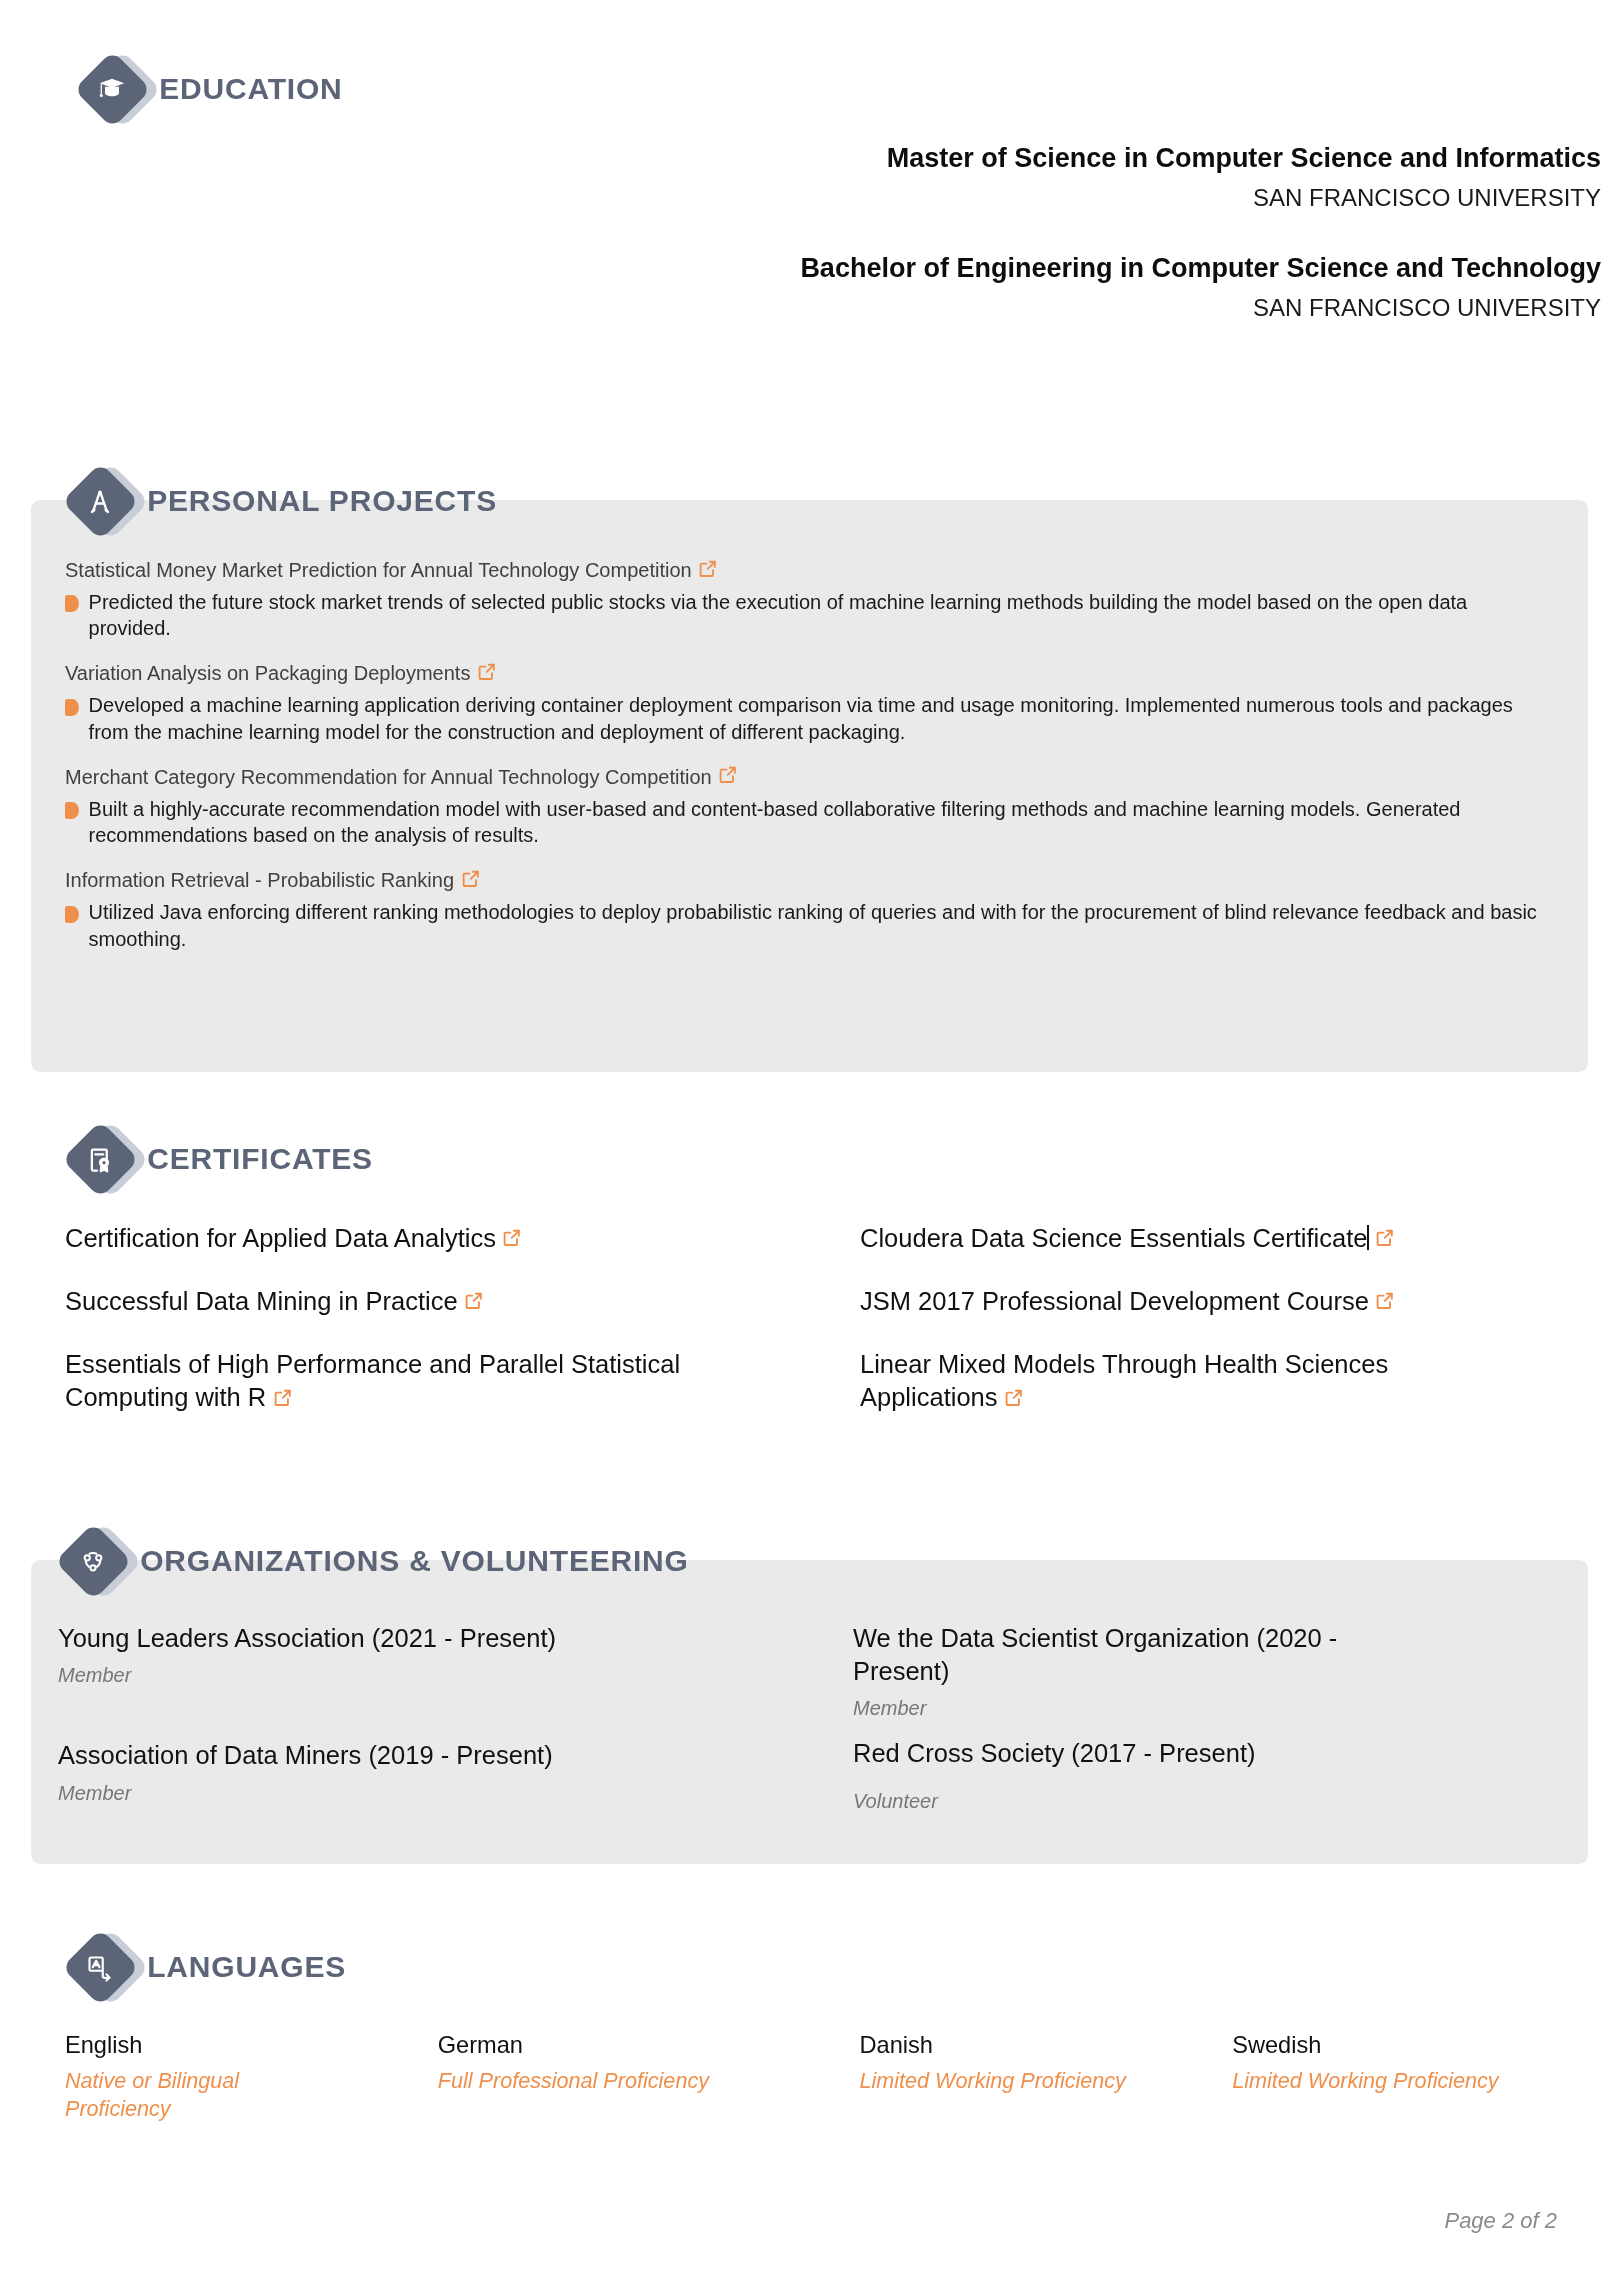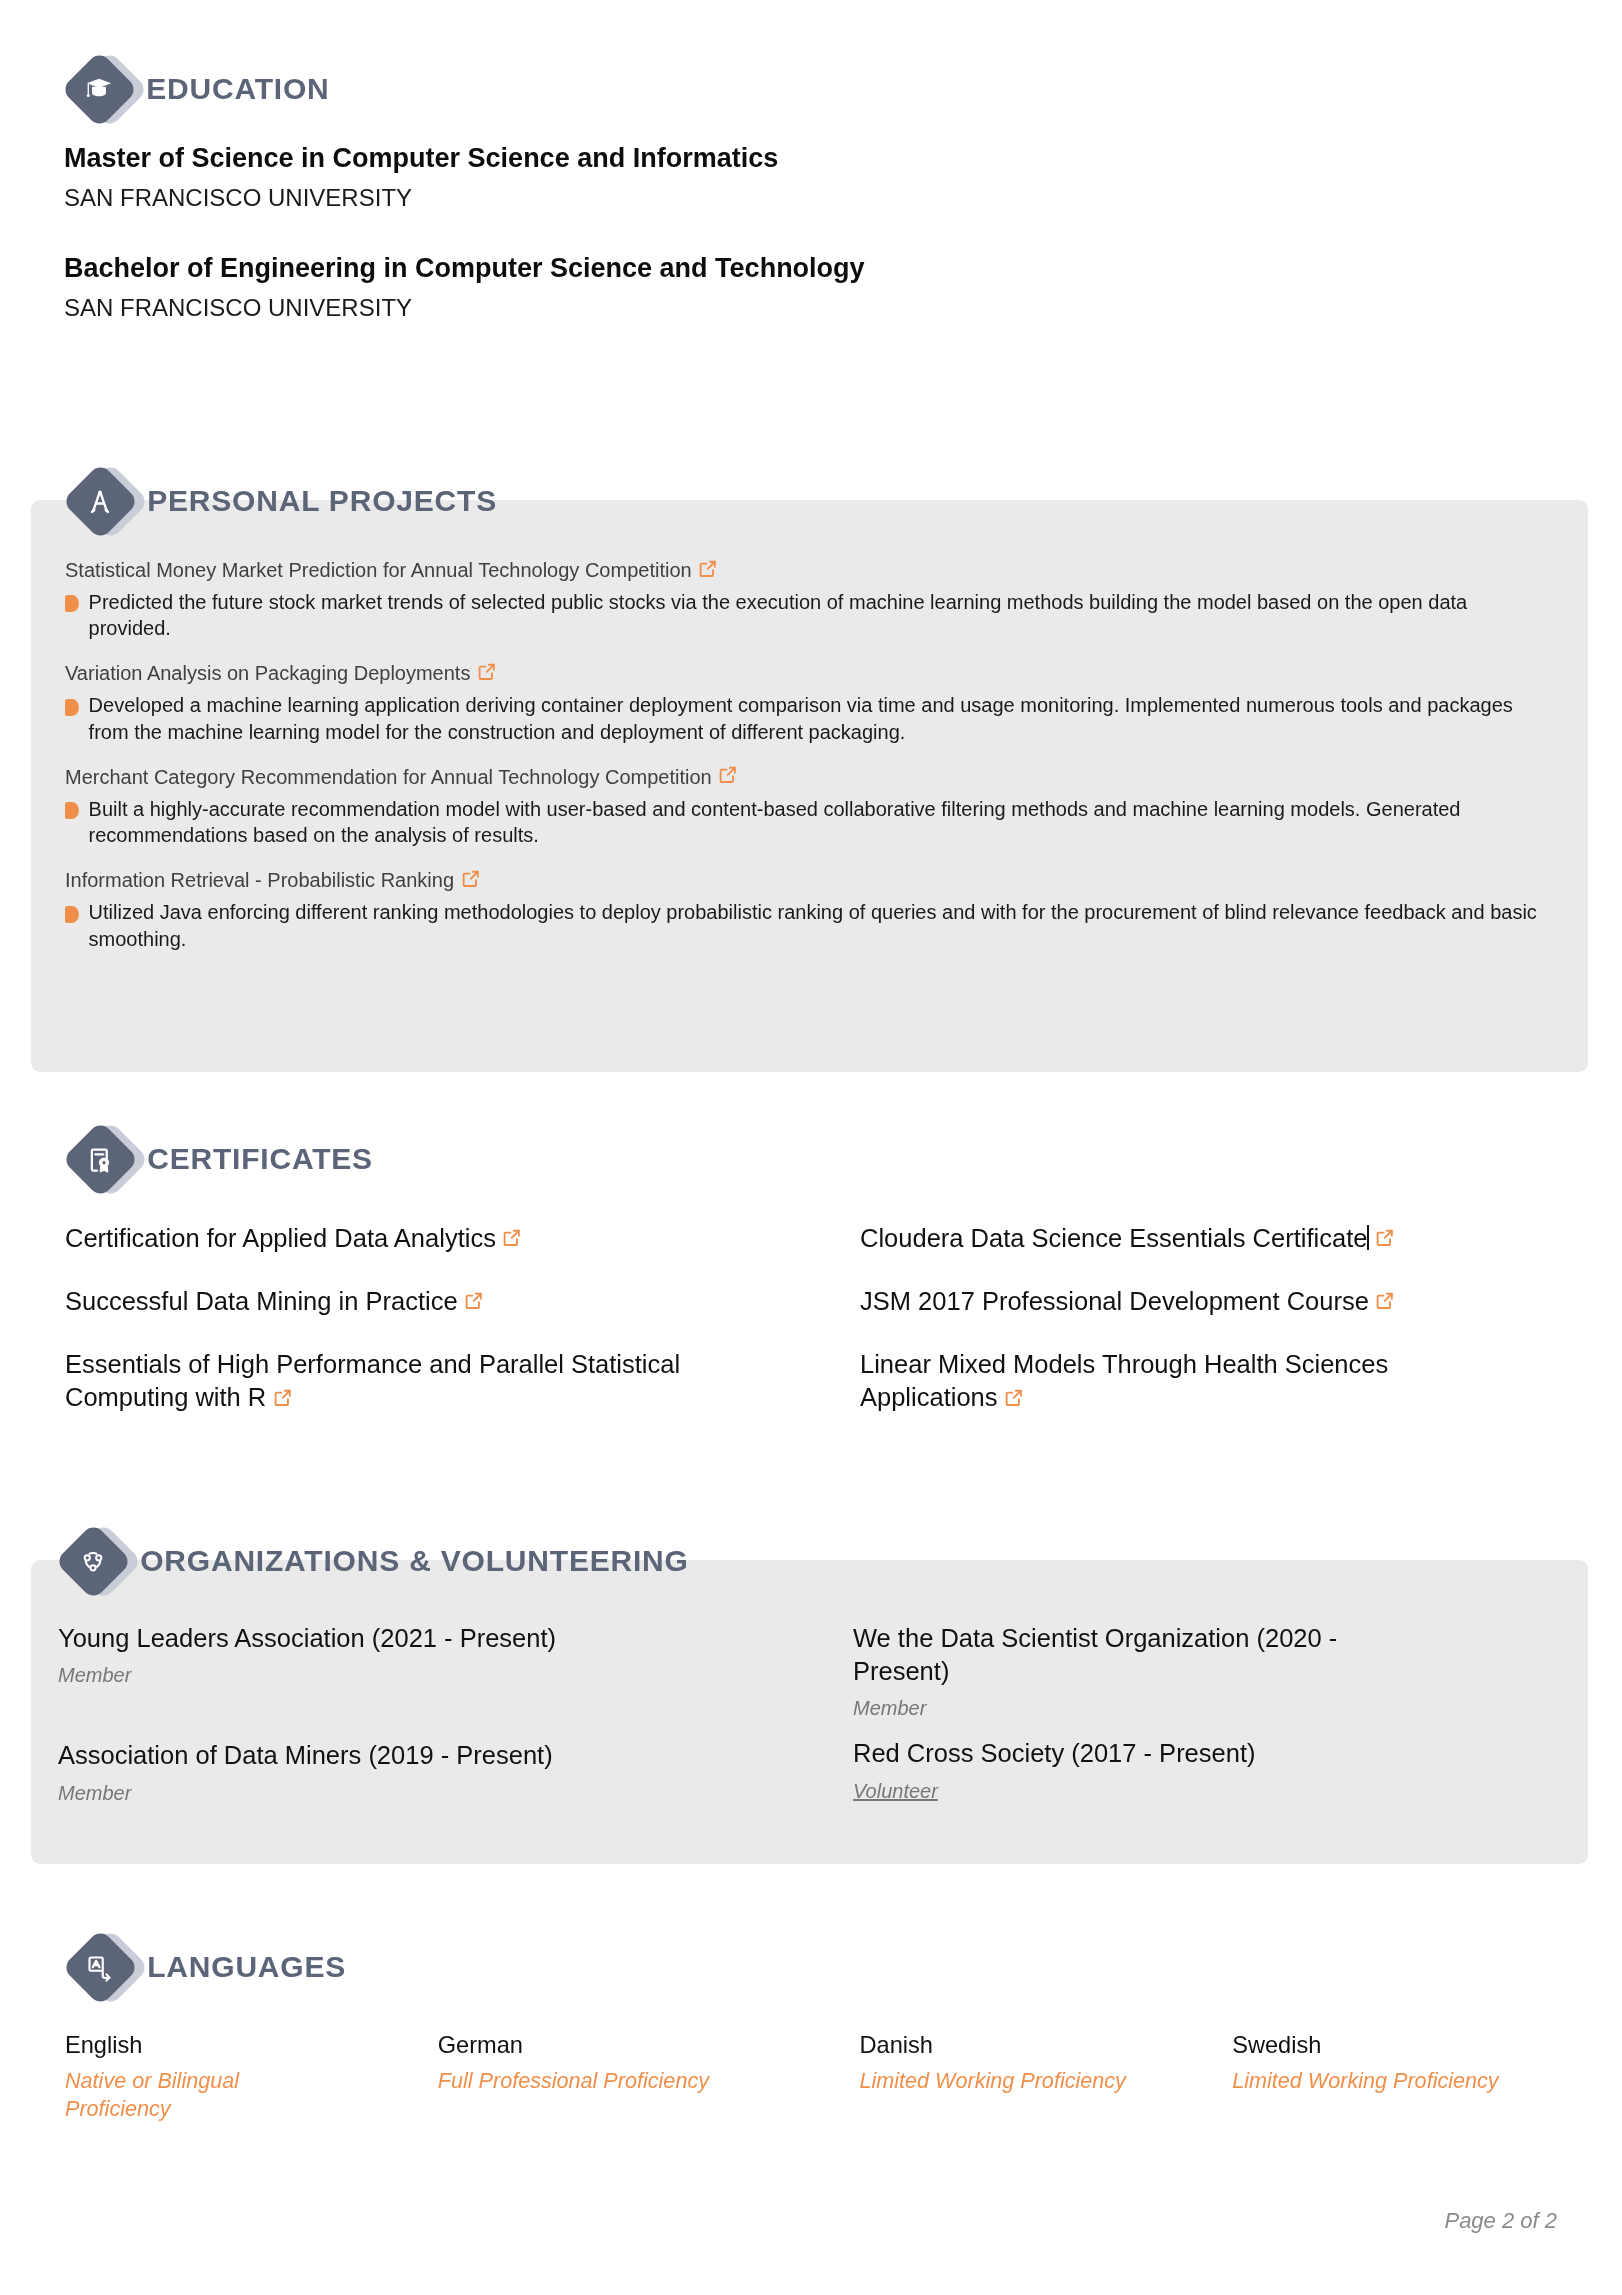--- a/index.html
+++ b/index.html
@@ -58,21 +58,21 @@
   }
   .bullet-body { flex:1; }
 
   .caret { display:inline-block; width:1.3px; height:25px; background:#111; vertical-align:-3.9px; }
 </style>
 </head>
 <body>
 
 <div class="page">
 
-  <div style="position:absolute; left:64px; top:49px; width:1524px;">
+  <div style="position:absolute; left:77px; top:49px; width:1524px;text-align:right;">
 
     <div class="sec-head">
       <div class="badge">
         <div class="dia-shadow"></div>
           <div class="dia"></div>
         <div class="glyph">
           <svg viewBox="0 0 24 24" fill="#fff">
             <path d="M2.2 6.6 12 3l9.8 3.6L12 10.2 2.2 6.6z"></path>
             <path d="M6.4 9.4h11.2v5.1c0 1.3-2.5 2.4-5.6 2.4s-5.6-1.1-5.6-2.4V9.4z"></path>
             <rect x="2.9" y="7.2" width="1.05" height="8.3" rx="0.5"></rect>
@@ -277,21 +277,21 @@
         </div>
       </div>
 
       <div style="width:729px;">
         <div>
           <div class="org-title" style="max-width:497px;">We the Data Scientist Organization (2020 - Present)</div>
           <div class="org-role" style="margin-top:7.2px;">Member</div>
         </div>
         <div style="margin-top:15.7px;">
           <div class="org-title">Red Cross Society (2017 - Present)</div>
-          <div class="org-role" style="margin-top:8px;text-decoration:underline;">Volunteer</div>
+          <div class="org-role" style="margin-top:18px;">Volunteer</div>
         </div>
       </div>
     </div>
   </div>
 
   <div style="position:absolute; left:65px; top:1927px; width:1524px;">
 
     <div class="sec-head">
       <div class="badge">
         <div class="dia-shadow"></div>

